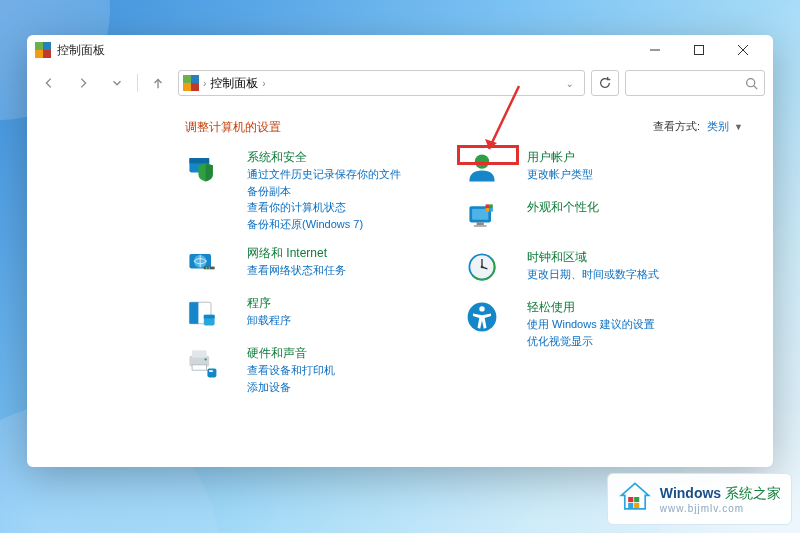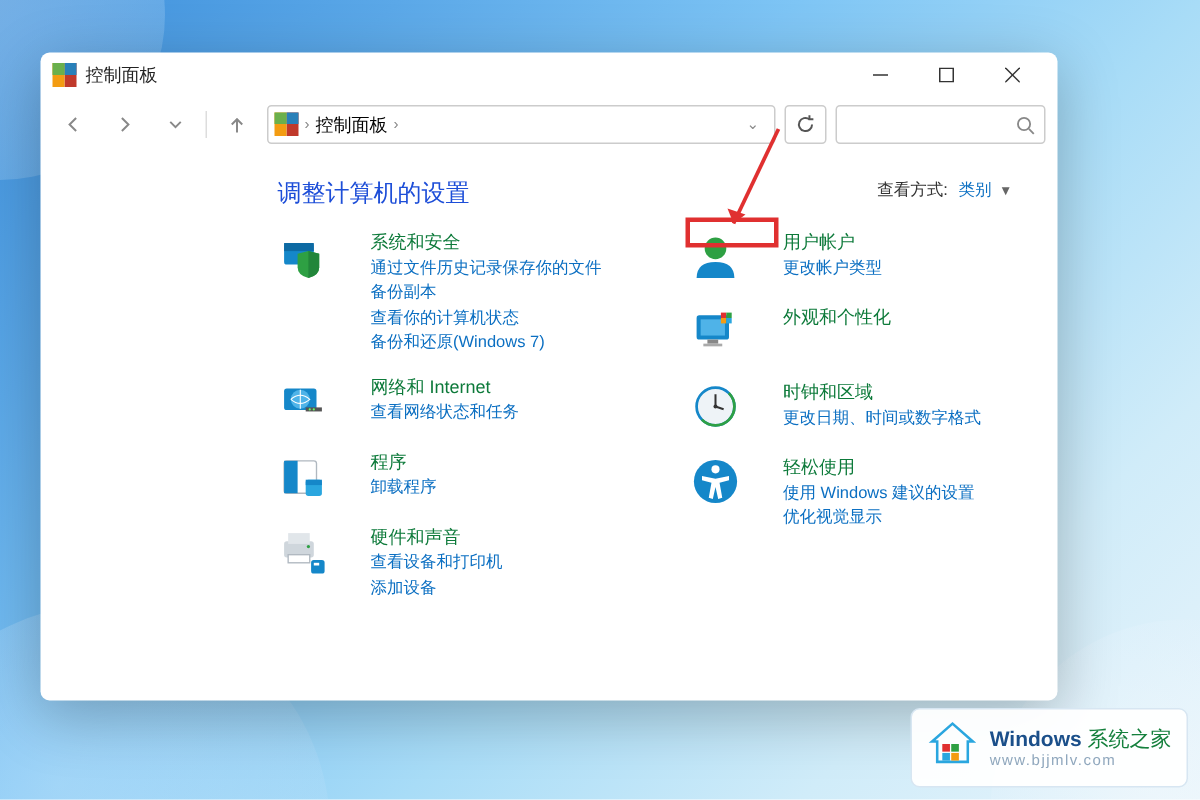--- a/index.html
+++ b/index.html
@@ -6,21 +6,21 @@
 body {
   width: 800px; height: 533px;
   background: linear-gradient(135deg, #3d8fdb 0%, #5ba8e8 20%, #7ec5f5 40%, #a8dcf7 60%, #d0ecf9 80%, #e8f4fb 100%);
   position: relative; overflow: hidden;
 }
 .bg-circle1 { position: absolute; width: 220px; height: 220px; border-radius: 50%; background: radial-gradient(circle at 30% 30%, rgba(255,255,255,0.35), rgba(180,220,250,0.15)); left: -110px; top: -100px; }
 .bg-circle2 { position: absolute; width: 300px; height: 300px; border-radius: 50%; background: radial-gradient(circle at 40% 40%, rgba(255,255,255,0.25), rgba(150,200,245,0.1)); left: -80px; bottom: -170px; }
 .bg-circle3 { position: absolute; width: 260px; height: 260px; border-radius: 50%; background: radial-gradient(circle at 40% 40%, rgba(255,255,255,0.3), rgba(170,215,248,0.12)); right: -120px; bottom: -140px; }
 
 .window {
-  position: absolute; left: 27px; top: 35px; width: 678px; height: 432px;
+  position: absolute; left: 27px; top: 35px; width: 746px; height: 432px;
   background: #fff; border-radius: 6px; box-shadow: 0 10px 40px rgba(0,0,0,0.25);
   display: flex; flex-direction: column;
 }
 .titlebar { display: flex; align-items: center; height: 30px; padding: 0 8px; }
 .titlebar .app-icon { width: 16px; height: 16px; margin-right: 6px; position: relative; }
 .titlebar .app-icon::before { content:""; position:absolute; inset:0; background:
   linear-gradient(#6ab04c 0 50%, transparent 0) left/50% 100% no-repeat,
   linear-gradient(#2980b9 0 50%, transparent 0) right/50% 100% no-repeat,
   linear-gradient(#f39c12 50% 100%, transparent 0) left/50% 100% no-repeat,
   linear-gradient(#c0392b 50% 100%, transparent 0) right/50% 100% no-repeat; }
@@ -41,21 +41,21 @@
   linear-gradient(#f39c12 50% 100%, transparent 0) left/50% 100% no-repeat,
   linear-gradient(#c0392b 50% 100%, transparent 0) right/50% 100% no-repeat; }
 .addressbar .chev { color:#888; font-size:10px; }
 .addressbar .drop { margin-left:auto; padding:0 6px; color:#888; font-size:10px; }
 .refresh-btn { width:28px; height:26px; border:1px solid #ccc; border-radius:3px; display:flex; align-items:center; justify-content:center; }
 .refresh-btn svg { width:14px; height:14px; stroke:#555; stroke-width:1.5; fill:none; }
 .searchbox { width:140px; height:26px; border:1px solid #ccc; border-radius:3px; display:flex; align-items:center; justify-content:flex-end; padding:0 6px; }
 .searchbox svg { width:13px; height:13px; stroke:#888; stroke-width:1.5; fill:none; }
 
 .content { flex:1; padding: 8px 20px 10px 148px; position:relative; }
-.heading { font-size:16px; color:#1d4ed8; margin: 10px 0 4px 10px; }
+.heading { font-size:12px; color:#c2410c; margin: 10px 0 4px 10px; }
 .viewby { position:absolute; right:30px; top:18px; font-size:11px; color:#333; }
 .viewby .link { color:#0b6fc2; margin-left:4px;text-align:right; }
 .viewby .chev { font-size:9px; color:#666; margin-left:2px; }
 
 .columns { display:flex; gap:40px; margin-top:6px; }
 .col { width: 240px; }
 .cat { display:flex; gap:26px; padding:6px 8px; }
 .cat .icon-wrap { width:38px; height:38px; flex:0 0 38px; display:flex; align-items:center; justify-content:center; }
 .cat .icon-wrap svg { width:36px; height:36px; }
 .cat .texts { font-size:11px; line-height:1.5; }

